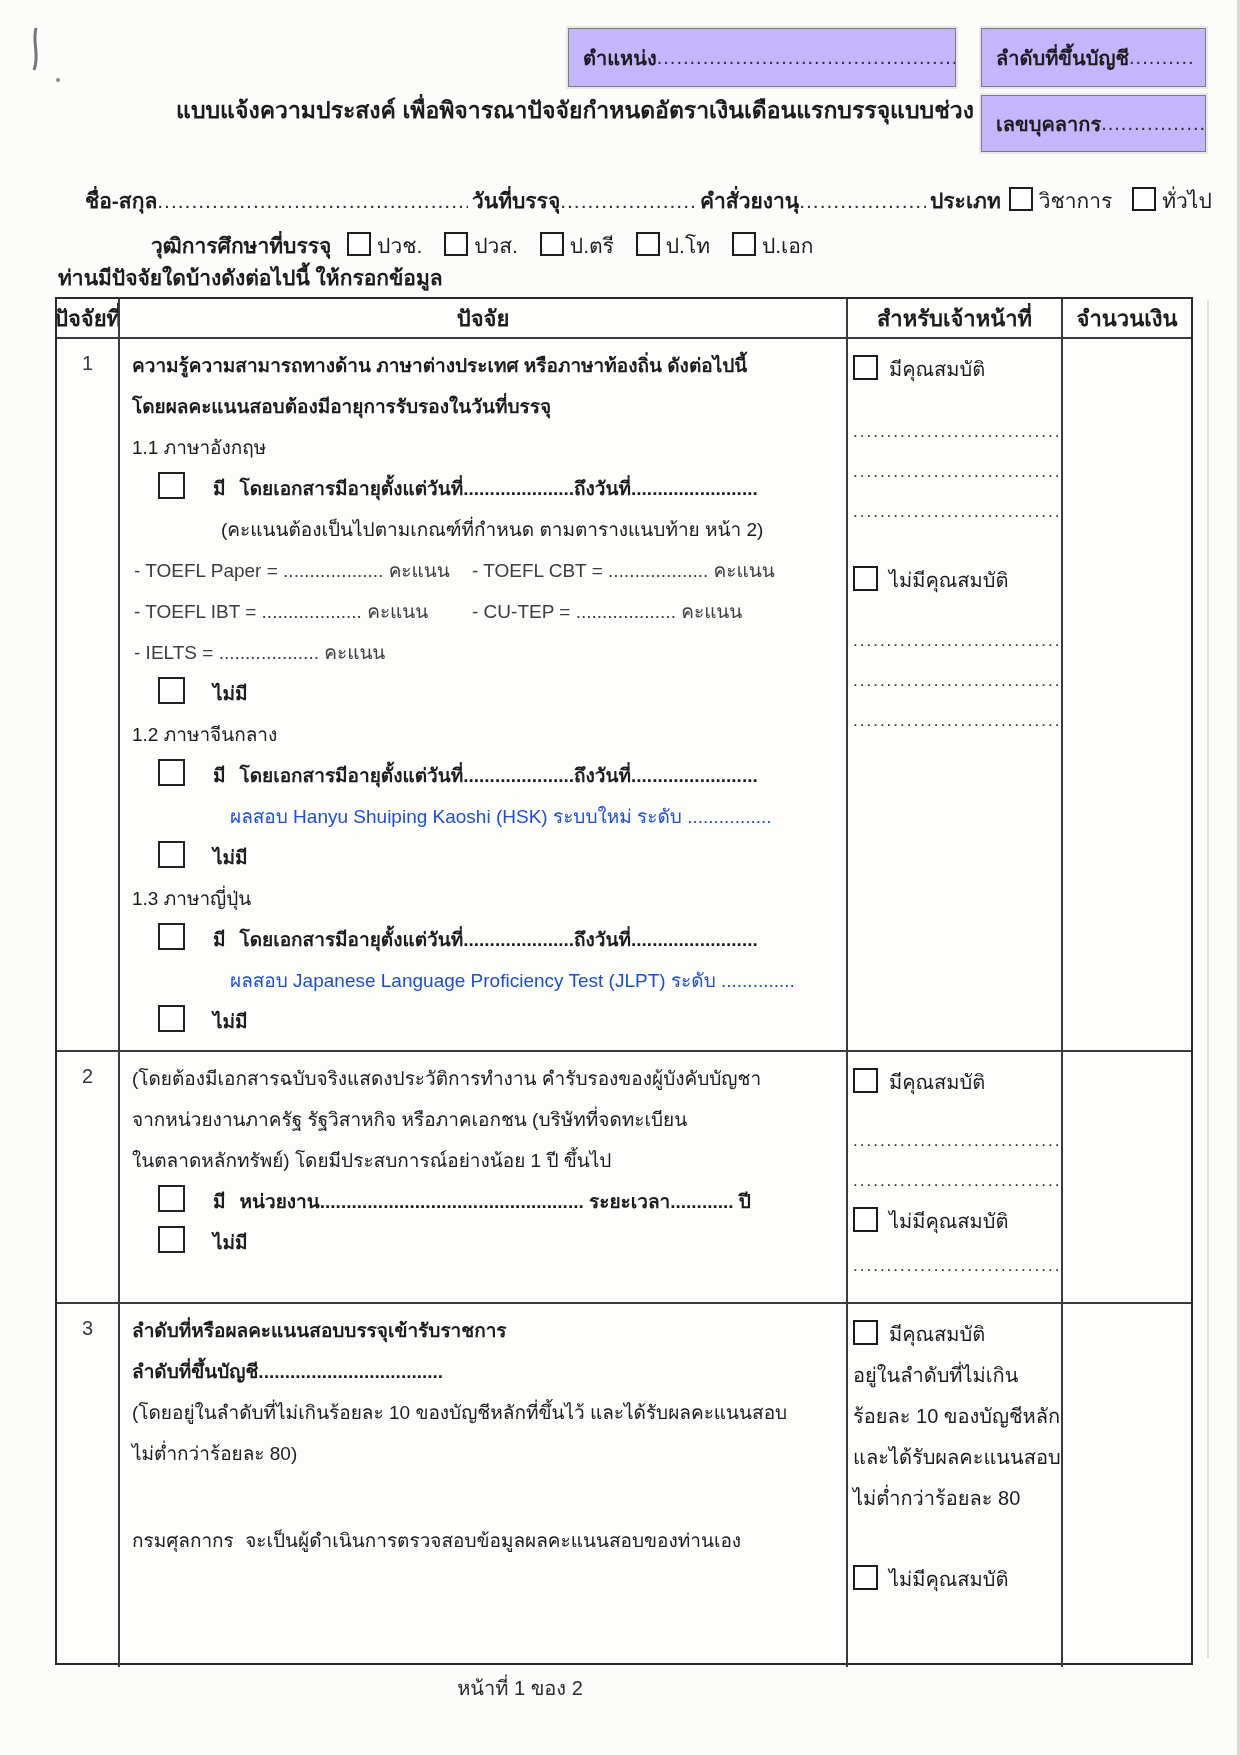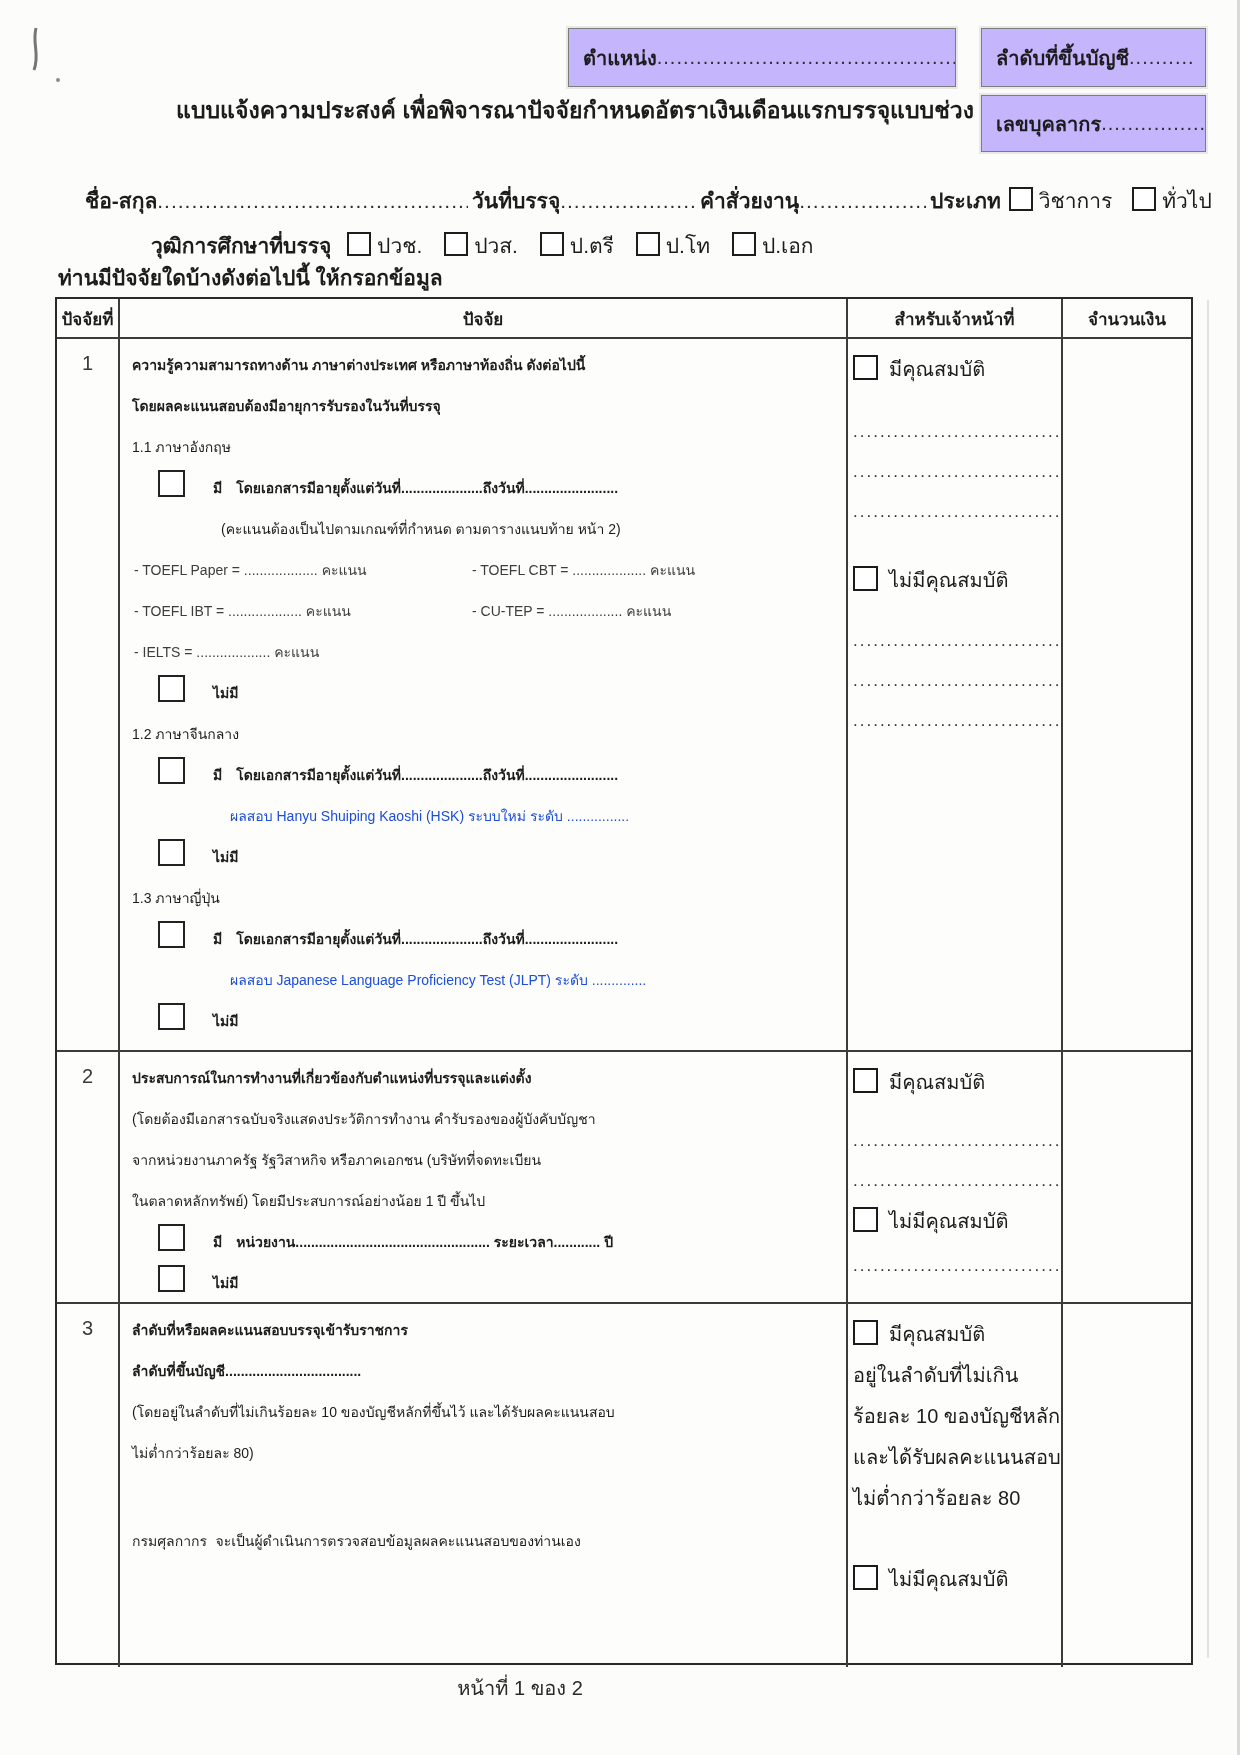--- a/index.html
+++ b/index.html
@@ -30,23 +30,23 @@
   
   .ftable{position:absolute;left:55px;top:297px;width:1138px;height:1368px;
     display:grid;grid-template-columns:63px 728px 215px 128px;
     grid-template-rows:40px 713px 252px 363px;
     border:2.5px solid #2a2a2a;box-sizing:border-box;background:#fdfdfc;}
   .cell{border-right:2px solid #3b3b3b;border-bottom:2px solid #3b3b3b;
         box-sizing:border-box;overflow:hidden;}
   .cell.last{border-right:none;}
   .cell.bottom{border-bottom:none;}
   .th{display:flex;align-items:center;justify-content:center;
-      font-size:17px;font-weight:bold;white-space:nowrap;font-family:Liberation Mono, monospace;}
+      font-size:22px;font-weight:bold;white-space:nowrap;font-family:Liberation Mono, monospace;}
   .num{padding-top:13px;text-align:center;font-size:20px;color:#3a3a3a;}
-  .factor{padding:6px 8px 0 12px;font-size:14px;line-height:41px;white-space:nowrap;}
+  .factor{padding:6px 8px 0 12px;font-size:19px;line-height:41px;white-space:nowrap;}
   .factor .b{font-weight:bold;}
   .line-check{padding-left:26px;font-weight:bold;}
   .line-check .cb-lg{margin-right:28px;}
   .line-check .w{margin-right:14px;}
   .line-note{padding-left:89px;}
   .line-sub{padding-left:98px;color:#1d4ed8;}
   .line-en{padding-left:2px;color:#3d3d3d;}
   .line-en .c1{display:inline-block;width:338px;}
   .officer{padding:10px 6px 0 5px;font-size:20px;line-height:41px;white-space:nowrap;}
   .offdots{letter-spacing:2px;font-size:17px;color:#2f2f2f;line-height:40px;}
@@ -161,21 +161,20 @@
         <span class="cb-off"></span><span>ไม่มีคุณสมบัติ</span>
       </div>
       <div class="offdots" style="margin-top:20px;">.....................................</div>
       <div class="offdots">.....................................</div>
       <div class="offdots">.....................................</div>
     </div>
     <div class="cell last"></div>
 
     <div class="cell num">2</div>
     <div class="cell factor">
-      <div class="b">ประสบการณ์ในการทำงานที่เกี่ยวข้องกับตำแหน่งที่บรรจุและแต่งตั้ง</div>
       <div>(โดยต้องมีเอกสารฉบับจริงแสดงประวัติการทำงาน คำรับรองของผู้บังคับบัญชา</div>
       <div>จากหน่วยงานภาครัฐ รัฐวิสาหกิจ หรือภาคเอกชน (บริษัทที่จดทะเบียน</div>
       <div>ในตลาดหลักทรัพย์) โดยมีประสบการณ์อย่างน้อย 1 ปี ขึ้นไป</div>
       <div class="line-check">
         <span class="cb-lg"></span><span class="w">มี</span><span>หน่วยงาน.................................................. ระยะเวลา............ ปี</span>
       </div>
       <div class="line-check">
         <span class="cb-lg"></span><span>ไม่มี</span>
       </div>
     </div>

